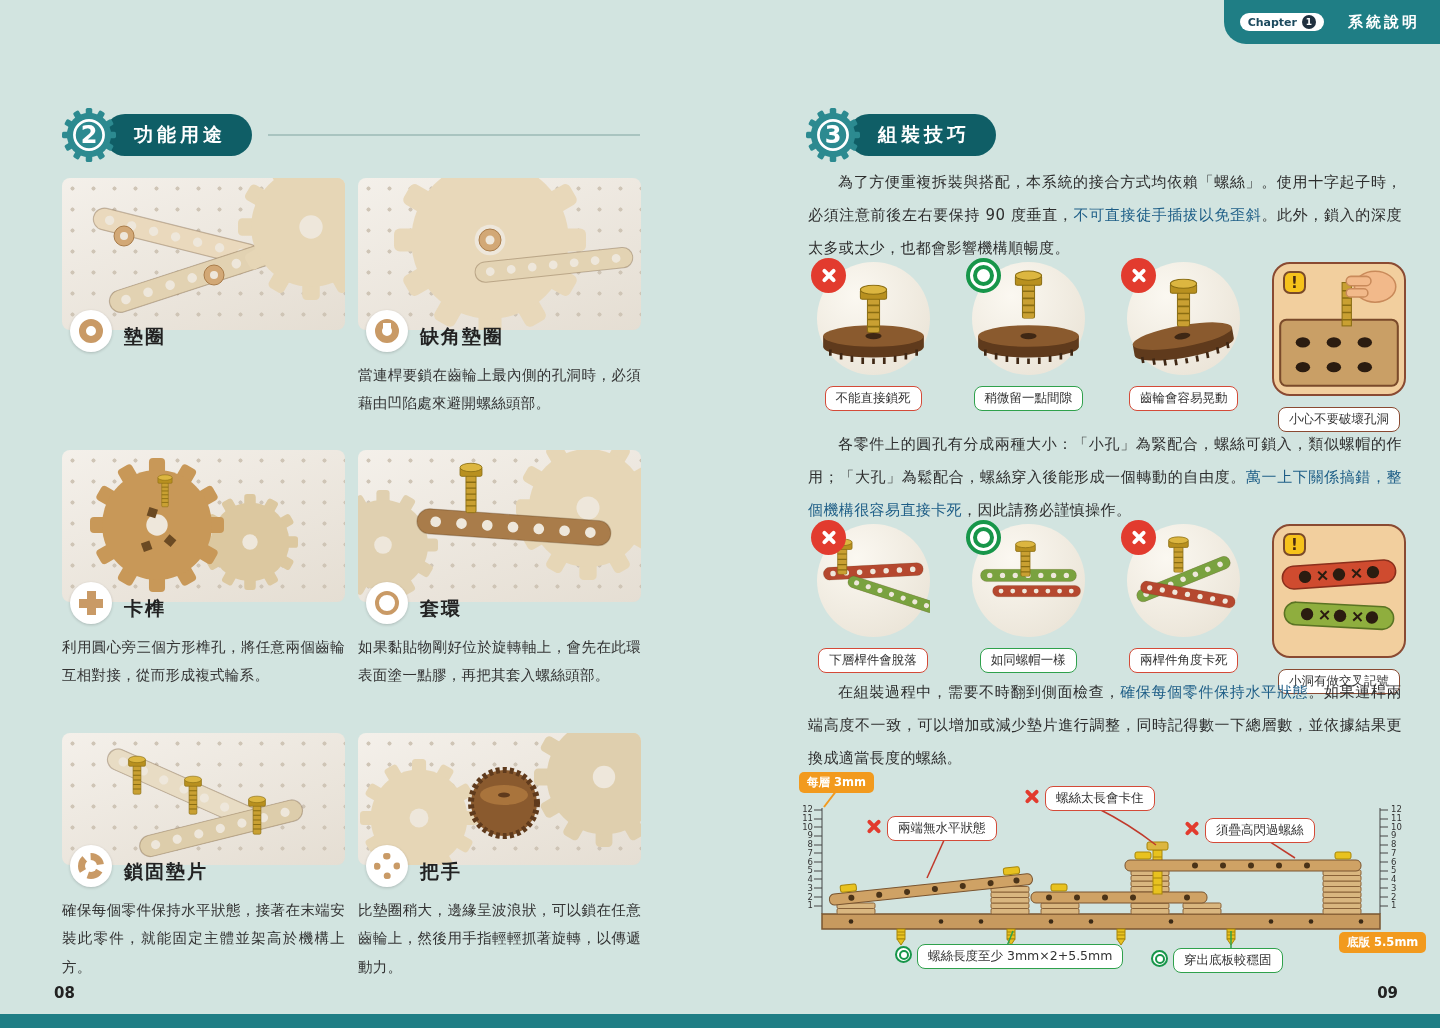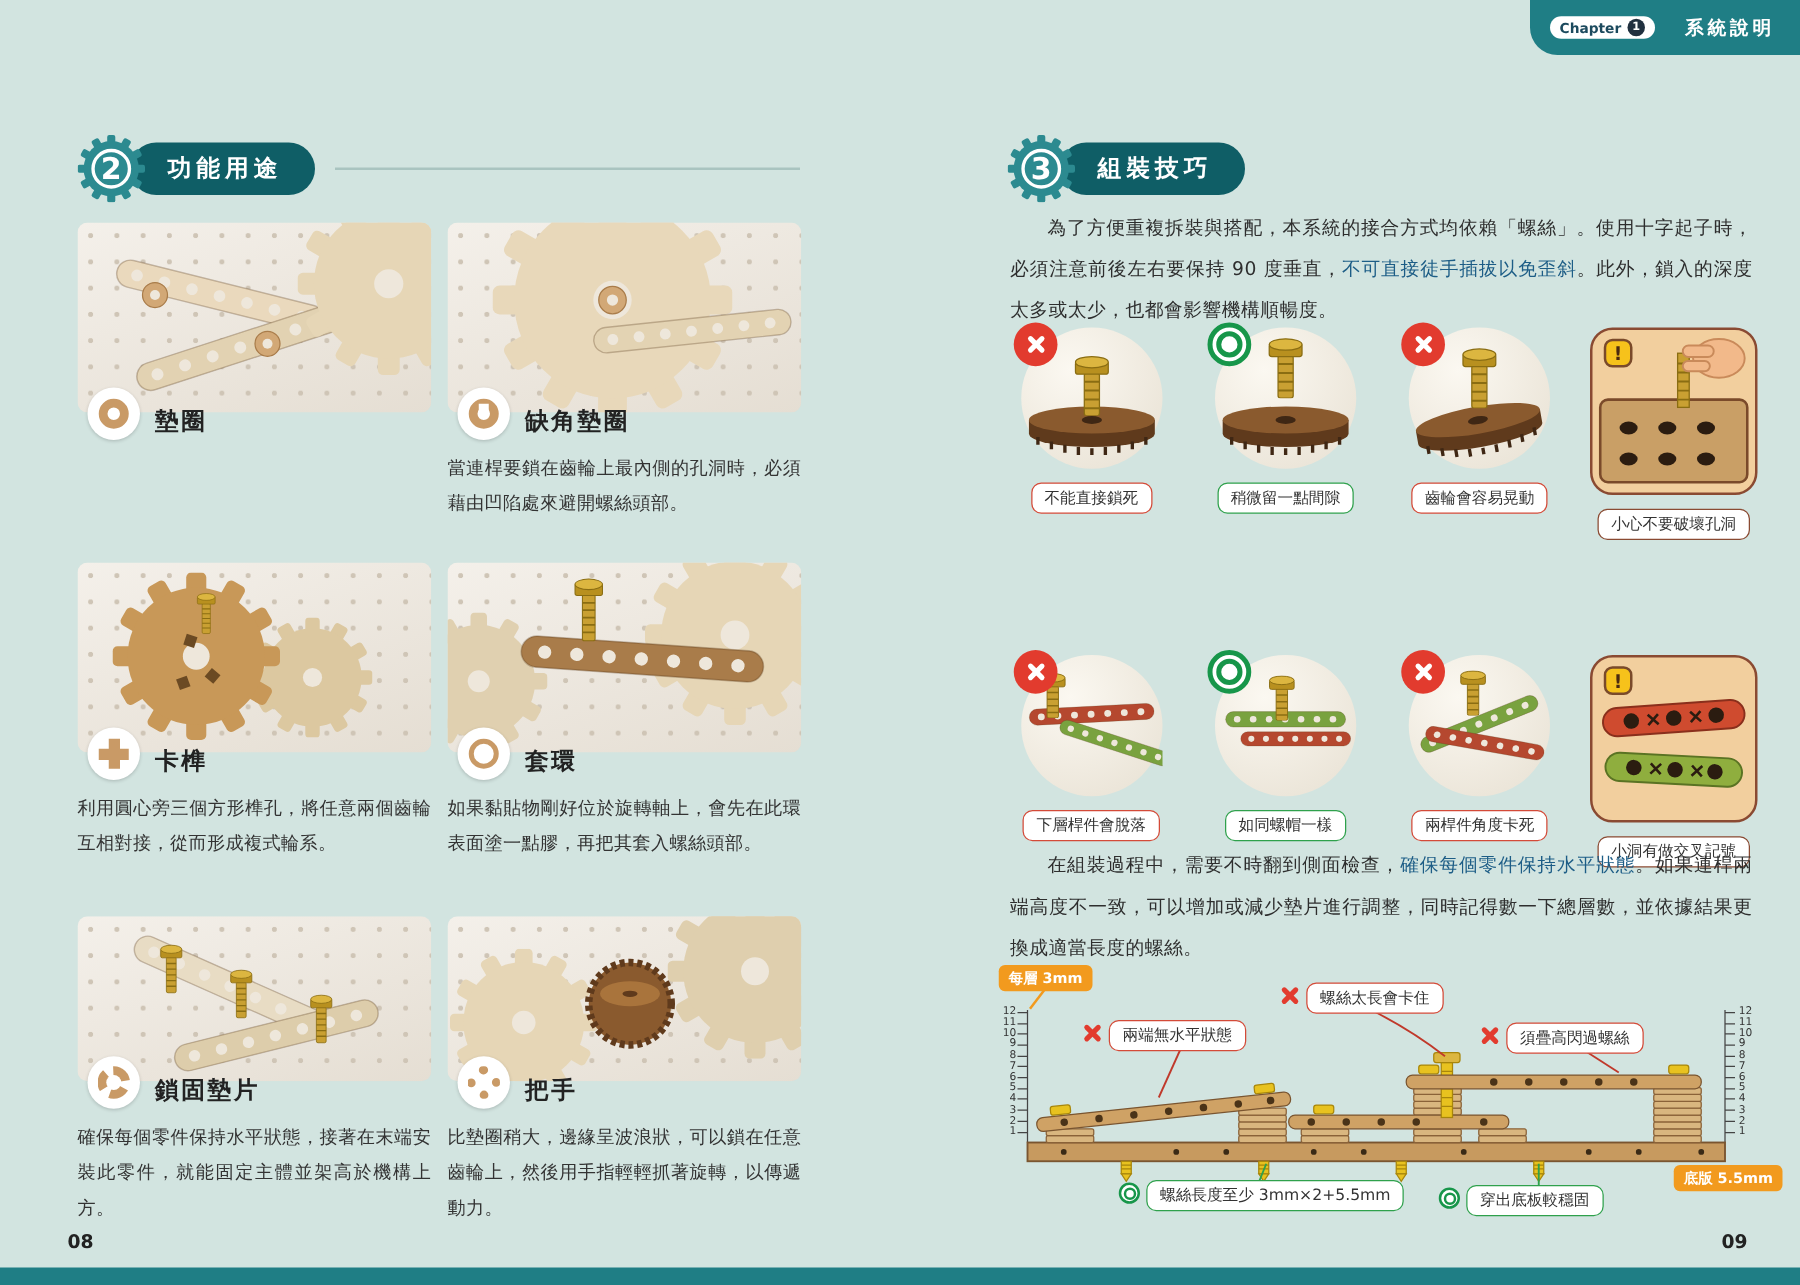--- a/index.html
+++ b/index.html
@@ -379,20 +379,23 @@
             <ellipse cx="98" cy="22" rx="20" ry="15"></ellipse>
             <rect x="70" y="12" width="24" height="9" rx="4.5"></rect>
             <rect x="70" y="24" width="21" height="8" rx="4"></rect>
           </g>
         </svg>
       </div>
       <span class="pill dark">小心不要破壞孔洞</span>
     </div>
   </div>
 
+  <p class="para" style="top:428px">
+    <span>各零件上的圓孔有分成兩種大小：「小孔」為緊配合，螺絲可鎖入，類似螺帽的作用；「大孔」為鬆配合，螺絲穿入後能形成一個轉動的自由度。</span><b class="hl">萬一上下關係搞錯，整個機構很容易直接卡死</b><span>，因此請務必謹慎操作。</span>
+  </p>
 
   <div class="demo-row" style="top:524px">
     <div class="demo">
       <div class="demo-img">
         <span class="mark x-mark">
             <span class="wx"></span>
           </span>
         <svg viewBox="0 0 112 112">
           <g transform="rotate(-3 56 50)">
               <use href="#sym-bar" x="6" y="40" width="100" height="14" style="color:#b5482f"></use>

